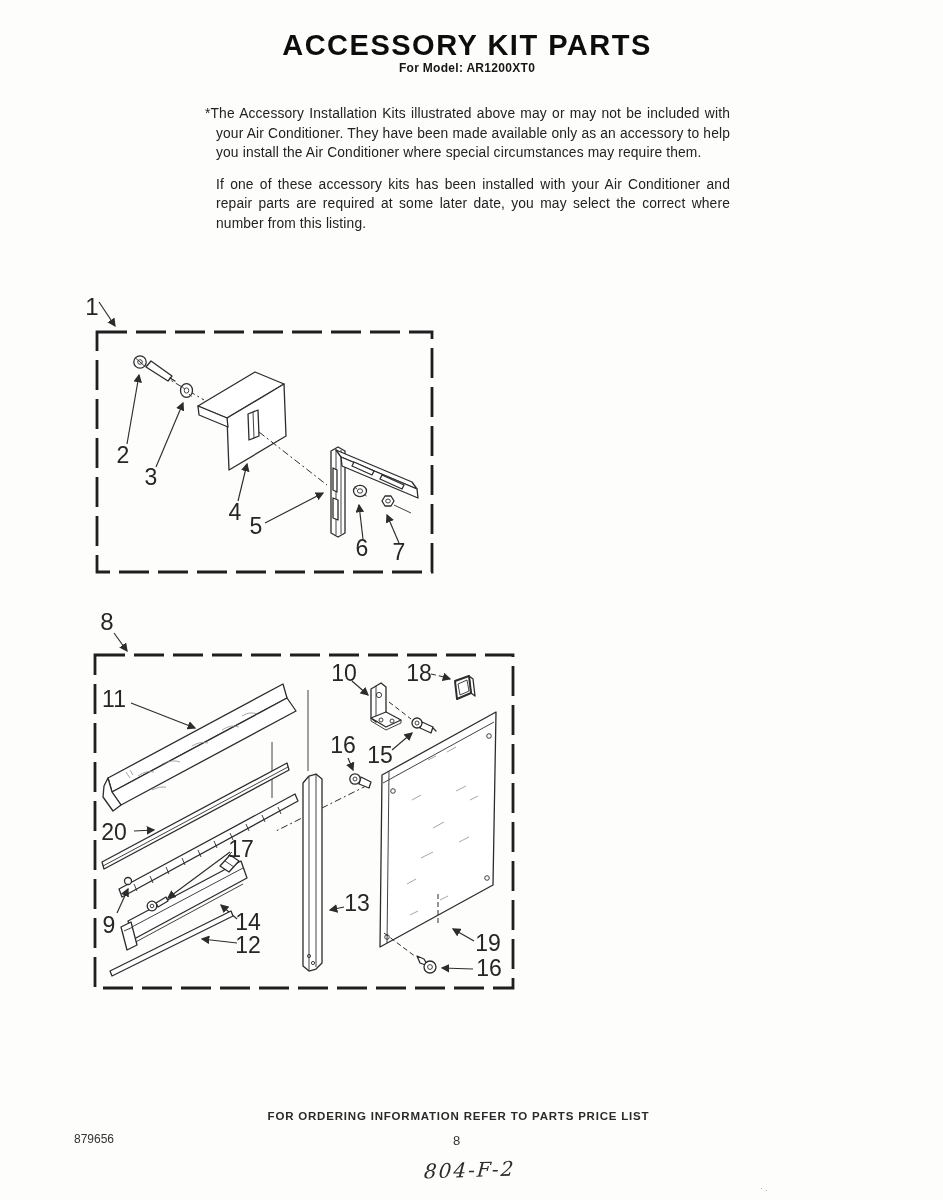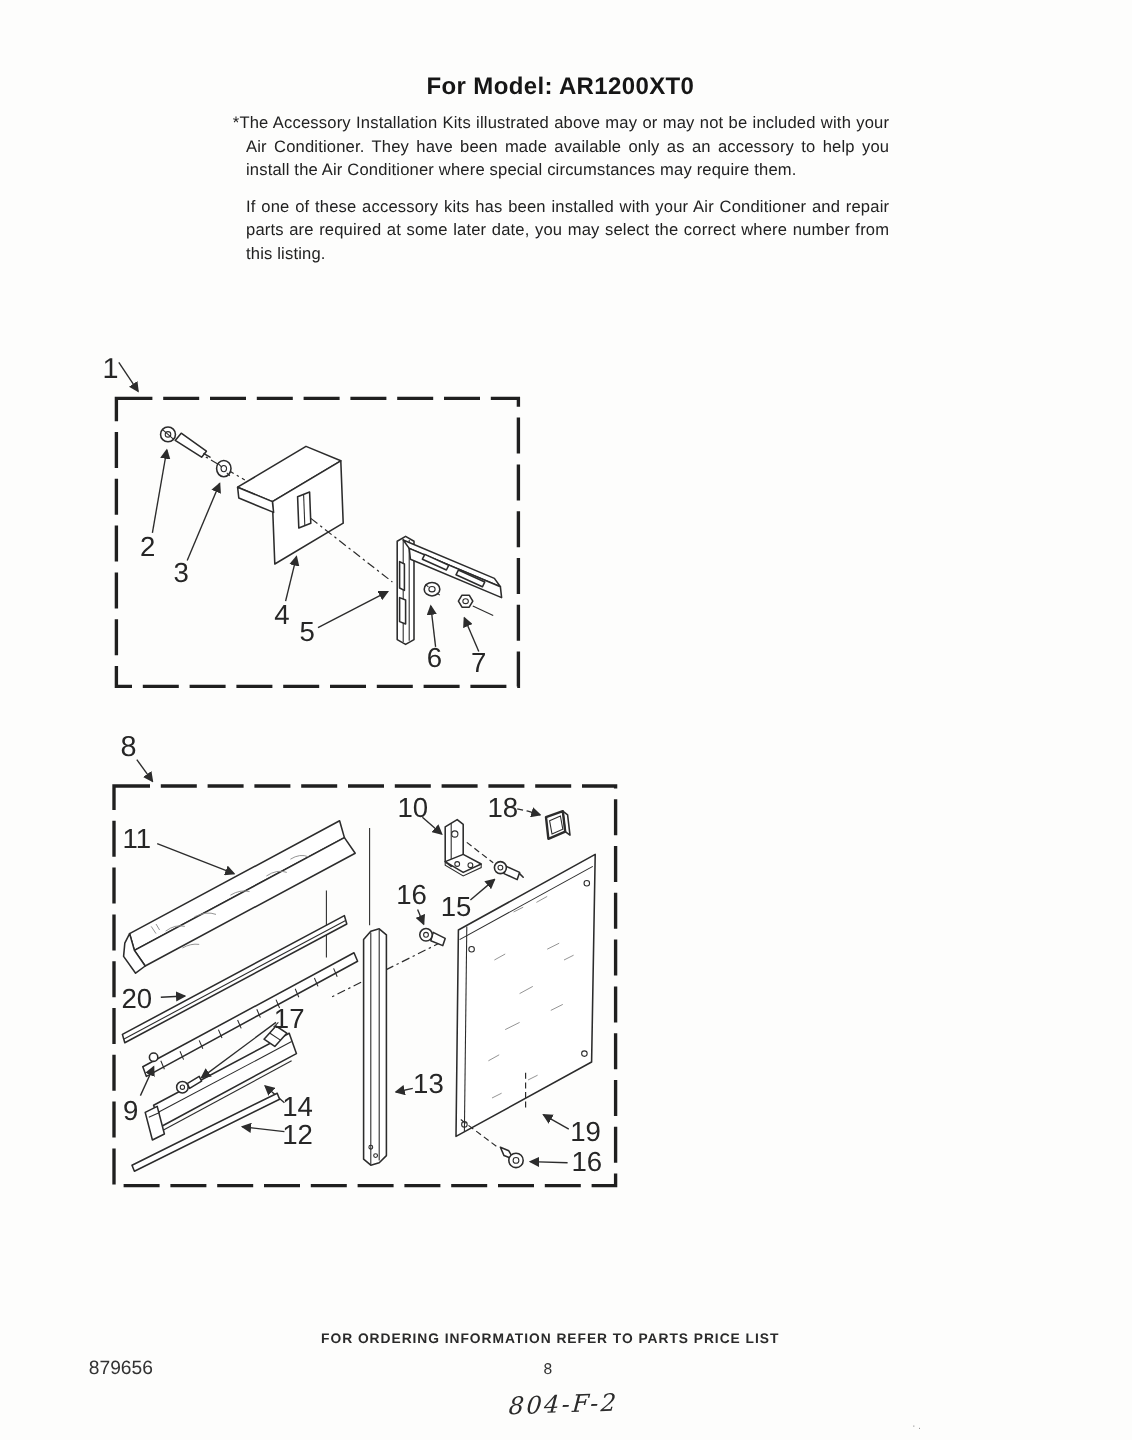--- a/index.html
+++ b/index.html
@@ -7,25 +7,25 @@
     position:relative;width:943px;height:1200px;margin:0 auto;
     background:#fdfdfc;overflow:hidden;
     font-family:"Liberation Sans",sans-serif;color:#1d1d1d;
   }
   .title{
     position:absolute;top:29px;left:0;width:934px;text-align:center;
     font-size:29px;font-weight:bold;letter-spacing:1.5px;color:#0d0d0d;
   }
   .subtitle{
     position:absolute;top:61px;left:0;width:934px;text-align:center;
-    font-size:20px;font-weight:bold;letter-spacing:.3px;color:#161616;
+    font-size:12px;font-weight:bold;letter-spacing:.3px;color:#161616;
   }
   .paras{position:absolute;left:193px;top:92px;width:549px;}
   .paras p{
-    margin:1px;font-size:13.8px;line-height:19.5px;text-align:justify;
+    margin:12px;font-size:13.8px;line-height:19.5px;text-align:justify;
     color:#222;letter-spacing:.15px;
   }
   .paras p.hang{text-indent:-11px;padding-left:11px;}
   .paras p.second{margin-top:11px;padding-left:11px;}
   .diag{position:absolute;}
   svg text{
     font-family:"Liberation Sans",sans-serif;font-size:23px;fill:#262626;
     text-anchor:middle;
   }
   svg .kitnum{font-size:24px;}
@@ -35,38 +35,39 @@
   .lt{stroke:#8f8f8f;stroke-width:.8;fill:none;}
   .leader{stroke:#2c2c2c;stroke-width:1.15;fill:none;}
   .boundary{fill:none;stroke:#1f1f1f;stroke-width:2.8;stroke-dasharray:30 9;}
   .axis{stroke:#2c2c2c;stroke-width:1;fill:none;stroke-dasharray:7 3 2 3;}
   .dash{stroke:#2c2c2c;stroke-width:1;fill:none;stroke-dasharray:5 3;}
   .footer-note{
     position:absolute;top:1110px;left:0;width:943px;text-align:center;
     transform:translateX(-13px);
     font-size:11.5px;font-weight:bold;letter-spacing:.8px;color:#2a2a2a;
   }
-  .doc-number{position:absolute;top:1132px;left:74px;font-size:16px;color:#333;}
+  .doc-number{position:absolute;top:1132px;left:74px;font-size:12px;color:#333;}
   .page-number{
     position:absolute;top:1133px;left:0;width:943px;text-align:center;
     transform:translateX(-15px);font-size:13px;color:#333;
   }
   .handwritten{
     position:absolute;top:1158px;left:424px;
     font-family:"DejaVu Serif",serif;font-style:italic;
     font-size:20px;letter-spacing:2px;color:#2b2b2b;
     transform:rotate(-2deg) skewX(-6deg);
   }
   .scan-marks{position:absolute;top:1183px;left:760px;font-size:9px;color:#9a9a9a;letter-spacing:2px;}
 </style>
 </head>
 <body>
 
 <div class="page">
 
+  <div class="title">ACCESSORY KIT PARTS</div>
   <div class="subtitle">For Model: AR1200XT0</div>
 
   <div class="paras">
     <p class="hang">*The Accessory Installation Kits illustrated above may or may not be included with your Air Conditioner. They have been made available only as an accessory to help you install the Air Conditioner where special circumstances may require them.</p>
     <p class="second">If one of these accessory kits has been installed with your Air Conditioner and repair parts are required at some later date, you may select the correct where number from this listing.</p>
   </div>
 
   <svg class="diag" style="left:70px;top:285px;" width="380" height="300" viewBox="70 285 380 300">
     <defs>
       <marker id="ah1" viewBox="0 0 10 10" refX="8.5" refY="5" markerWidth="7.5" markerHeight="7.5" orient="auto-start-reverse">

